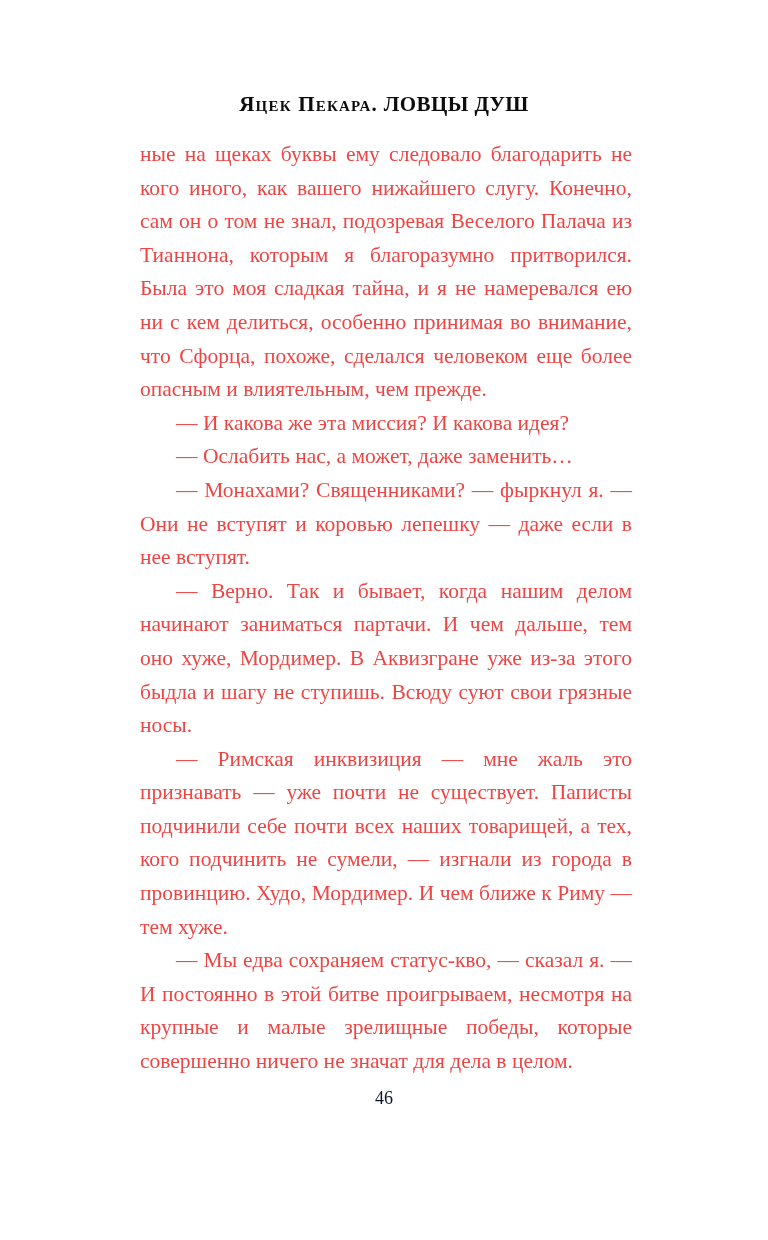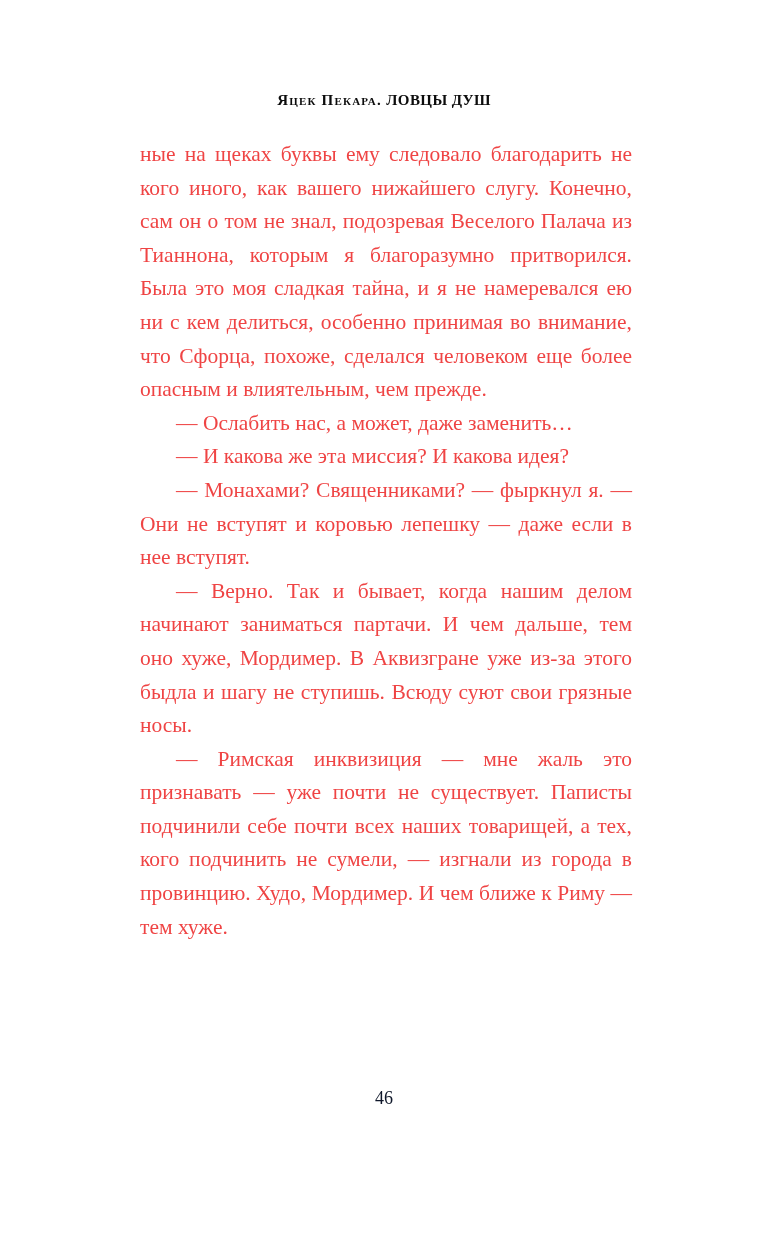--- a/index.html
+++ b/index.html
@@ -16,21 +16,21 @@
     font-family: "Liberation Serif", "DejaVu Serif", serif;
     color: #000000;
     overflow: hidden;
   }
   .running-head {
     position: absolute;
     top: 92px;
     left: 0;
     right: 0;
     text-align: center;
-    font-size: 15px;
+    font-size: 21px;
     letter-spacing: 0.6px;
     font-variant: small-caps;
     color: #0c0c0c;
     font-weight: 600;
   }
   .running-head .author {
     letter-spacing: 1.2px;
   }
   .running-head .sep {
     letter-spacing: 0.4px;
@@ -71,22 +71,23 @@
 
 <div class="page">
 
   <div class="running-head">
     <span class="author">Яцек  Пекара.</span>
     <span class="sep">ЛОВЦЫ ДУШ</span>
   </div>
 
   <div class="body-block">
     <p class="para first">ные на щеках буквы ему следовало благодарить не кого иного, как вашего нижайшего слугу. Конечно, сам он о том не знал, подозревая Веселого Палача из Тианнона, которым я благоразумно притворился. Была это моя сладкая тайна, и я не намеревался ею ни с кем делиться, особенно принимая во внимание, что Сфорца, похоже, сделался человеком еще более опасным и влиятельным, чем прежде.</p>
+    <p class="para indent">— И какова же эта миссия? И какова идея?</p>
     <p class="para indent">— Ослабить нас, а может, даже заменить…</p>
-    <p class="para indent">— И какова же эта миссия? И какова идея?</p>
     <p class="para indent">— Монахами?  Священниками?  —  фыркнул я. — Они не вступят и коровью лепешку — даже если в нее вступят.</p>
     <p class="para indent">— Верно. Так и бывает, когда нашим делом начинают заниматься партачи. И чем дальше, тем оно хуже, Мордимер. В Аквизгране уже из-за этого быдла и шагу не ступишь. Всюду суют свои грязные носы.</p>
     <p class="para indent">— Римская инквизиция — мне жаль это признавать — уже почти не существует. Паписты подчинили себе почти всех наших товарищей, а тех, кого подчинить не сумели, — изгнали из города в провинцию. Худо, Мордимер. И чем ближе к Риму — тем хуже.</p>
+    <p class="para indent">— Мы  едва  сохраняем  статус-кво, — сказал я. — И постоянно в этой битве проигрываем, несмотря на крупные и малые зрелищные победы, которые совершенно ничего не значат для дела в целом.</p>
   </div>
 
   <div class="folio">46</div>
 
 </div>
 
 </body></html>

